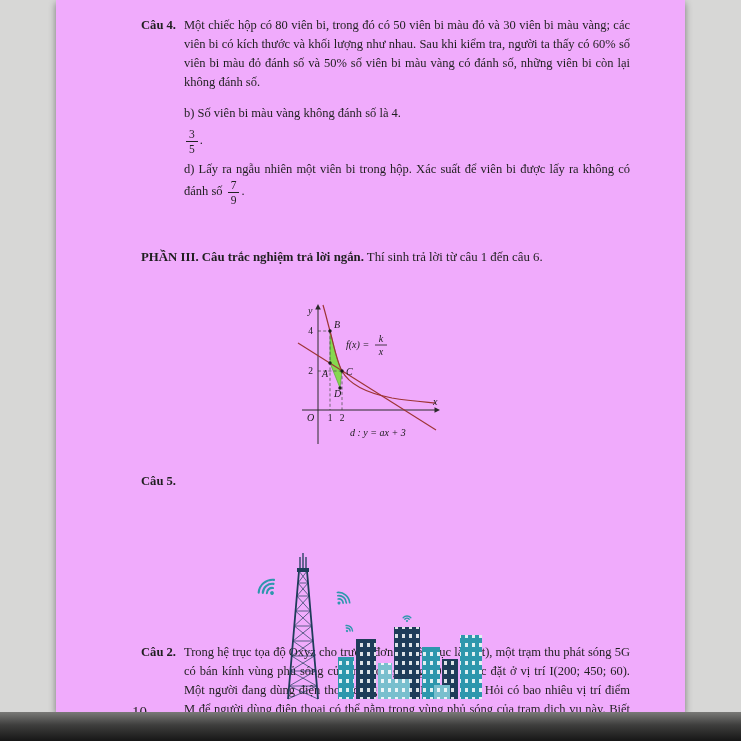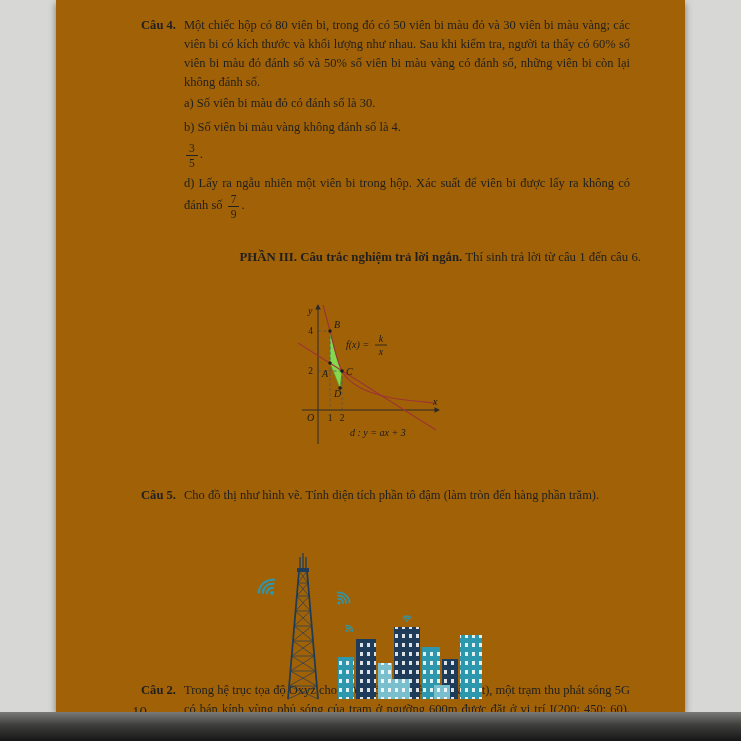--- a/index.html
+++ b/index.html
@@ -5,39 +5,39 @@
   html,body{margin:0;padding:0;}
   body{
     width:741px;height:741px;overflow:hidden;
     background:#d7d7d6;
     font-family:"Liberation Serif","DejaVu Serif",serif;
     color:#1f1f1f;
     position:relative;
   }
   .page{
     position:absolute;left:56px;top:0;width:629px;height:712px;
-    background:#a16207;
+    background:#f0abfc;
     box-shadow:0 3px 7px rgba(0,0,0,.45);
   }
   .bottom-strip{
     position:absolute;left:0;top:712px;width:741px;height:29px;
     background:linear-gradient(180deg,#7a7a78 0%,#3e3e3d 45%,#161616 100%);
   }
   .section{position:absolute;left:0;width:629px;}
   .qrow{position:relative;}
   .qlabel{
     position:absolute;left:85px;top:0;font-weight:bold;font-size:12.6px;line-height:19px;
   }
   .qbody{
     margin-left:128px;width:446px;font-size:12.5px;line-height:19px;text-align:justify;
   }
   .qbody p{margin:0 0 5px 0;}
-  .qbody p.intro{margin-bottom:2px;}
+  .qbody p.intro{margin-bottom:12px;}
   .part-heading{
-    position:absolute;left:85px;top:0;width:500px;font-size:12.8px;line-height:19px;margin:0;text-align:right;
+    position:absolute;left:85px;top:0;width:500px;font-size:12.8px;line-height:19px;margin:0;
   }
   .part-heading .bold{font-weight:bold;}
   .frac{
     display:inline-block;vertical-align:middle;text-align:center;line-height:1.05;
     font-size:11.5px;margin:0 2px;
   }
   .frac .num{display:block;padding:0 3px 1px 3px;border-bottom:1px solid #222;}
   .frac .den{display:block;padding-top:1px;}
   .figure-graph{position:absolute;left:238px;top:300px;width:150px;height:146px;}
   .figure-tower{position:absolute;left:190px;top:551px;width:245px;height:152px;}
@@ -48,38 +48,34 @@
 </style>
 </head>
 <body>
 
 <div class="page">
 
   <div class="section qrow" style="top:16px;">
     <div class="qlabel">Câu 4.</div>
     <div class="qbody">
       <p class="intro">Một chiếc hộp có 80 viên bi, trong đó có 50 viên bi màu đỏ và 30 viên bi màu vàng; các viên bi có kích thước và khối lượng như nhau. Sau khi kiểm tra, người ta thấy có 60% số viên bi màu đỏ đánh số và 50% số viên bi màu vàng có đánh số, những viên bi còn lại không đánh số.</p>
-      <p>a) Số viên bi màu đỏ có đánh số là 30.</p>
       <p>b) Số viên bi màu vàng không đánh số là 4.</p>
       <p>
         <span class="frac"><span class="num">3</span><span class="den">5</span></span><span>.</span></p>
       <p><span>d) Lấy ra ngẫu nhiên một viên bi trong hộp. Xác suất để viên bi được lấy ra không có đánh số</span>
         <span class="frac"><span class="num">7</span><span class="den">9</span></span><span>.</span></p>
     </div>
   </div>
 
   <div class="section" style="top:248px;height:24px;">
     <p class="part-heading"><span class="bold">PHẦN III. Câu trắc nghiệm trả lời ngắn.</span><span> Thí sinh trả lời từ câu 1 đến câu 6.</span></p>
   </div>
 
   <div class="section qrow" style="top:277px;">
     <div class="qlabel">Câu 5.</div>
-    <div class="qbody">
-      <p>Cho đồ thị như hình vẽ. Tính diện tích phần tô đậm (làm tròn đến hàng phần trăm).</p>
-    </div>
   </div>
 
   <div class="figure-graph">
     <svg width="150" height="146" viewBox="0 0 150 146">
 
       <path d="M36,31 C40,46 43,62 48,71 L46,88 L36,63 Z" stroke="#4a9e2f" stroke-width="0.6" fill="#86d84f"></path>
 
       <path d="M24,31 H36 M36,31 V110 M24,71 H48 M48,71 V110" fill="none" stroke="#555" stroke-width="0.8" stroke-dasharray="3,2.2"></path>
 
       <g stroke="#2a2a2a" stroke-width="1">

